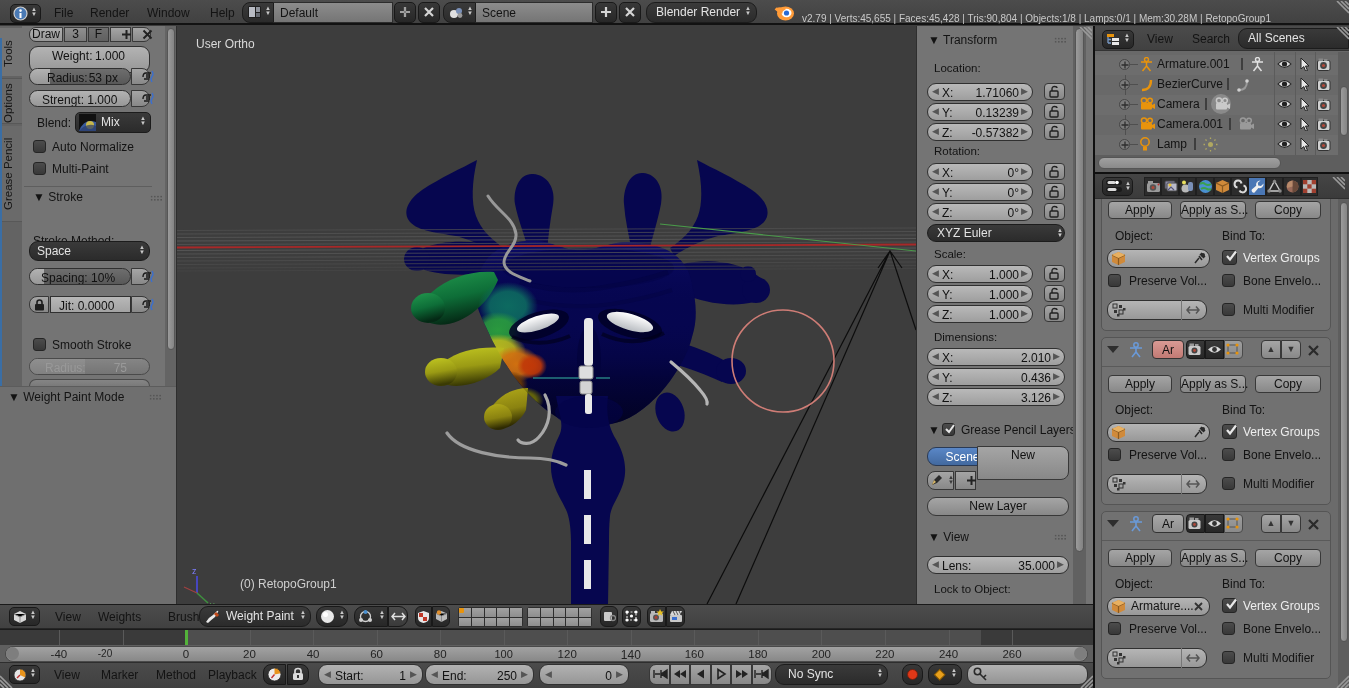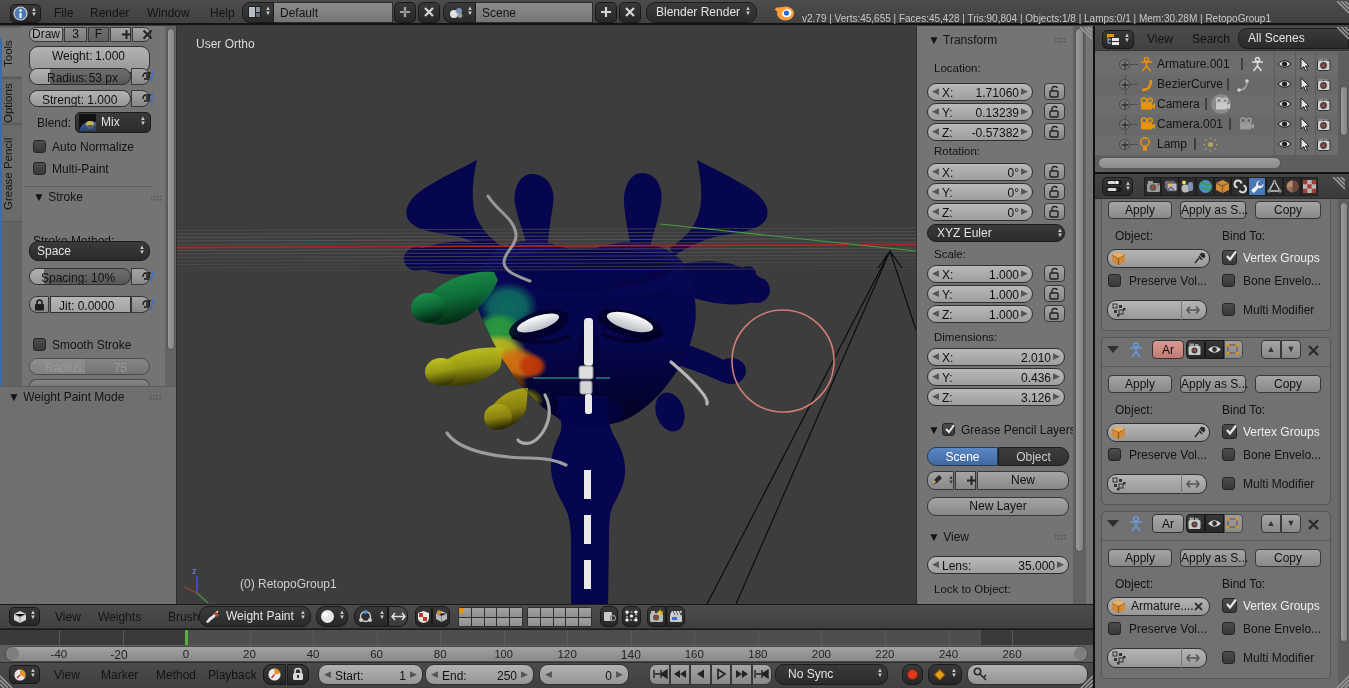--- a/index.html
+++ b/index.html
@@ -526,21 +526,21 @@
     <svg class="ab" style="left:13px;top:448px" width="13" height="13">
       <path d="M2,11 L4,6 L9,1 L12,4 L7,9 Z" fill="#2a2a2a"></path>
       <path d="M2,11 L4,6 L6,8 Z" fill="#d8b868"></path>
     </svg>
     <div class="udark" style="left:30px;top:449px;">▲<br>▼</div>
     <div class="btn" style="left:38px;top:445px;width:21px;height:19px;border-radius:0">
       <svg width="11" height="11" style="margin-top:3px">
         <path d="M5.5,1 V10 M1,5.5 H10" stroke="#222" stroke-width="2"></path>
       </svg>
     </div>
-    <div class="btn" style="left:60px;top:445px;width:92px;height:19px;border-radius:0 8px 8px 0;line-height:17px">New</div>
+    <div class="btn" style="left:60px;top:420px;width:92px;height:34px;border-radius:0 8px 8px 0;line-height:17px">New</div>
     <div class="btn" style="left:10px;top:471px;width:142px;height:19px;border-radius:9px;line-height:17px">New Layer</div>
     <div class="lbl" style="left:11px;top:504px">▼ View</div>
     <div class="grip" style="left:137px;top:508px"></div>
     <div class="pill" style="left:10px;top:530px;width:142px;height:17.5px;background:linear-gradient(#b9b9b9,#9e9e9e)">
       <span style="position:absolute;left:14px;top:2px">Lens:</span>
       <span style="position:absolute;right:13px;top:2px">35.000</span>
       <span style="position:absolute;left:4px;top:2px;color:#555;font-size:9px">◀</span>
       <span style="position:absolute;right:4px;top:2px;color:#555;font-size:9px">▶</span>
     </div>
     <div class="lbl" style="left:17px;top:557px;font-size:11.5px">Lock to Object:</div>
@@ -666,21 +666,21 @@
 <div class="ab" style="left:821.4px;top:630px;width:1px;height:15px;background:#5a5a5a"></div>
 <div class="ab" style="left:884.9px;top:630px;width:1px;height:15px;background:#5a5a5a"></div>
 <div class="ab" style="left:948.5px;top:630px;width:1px;height:15px;background:#5a5a5a"></div>
 <div class="ab" style="left:1012.0px;top:630px;width:1px;height:15px;background:#5a5a5a"></div>
 <div class="ab" style="left:185px;top:630px;width:2.5px;height:15px;background:#53b23a"></div>
 <div class="ab" style="left:0;top:645px;width:1093px;height:17px;background:#5f5f5f"></div>
 <div class="ab" style="left:5px;top:645.5px;width:1083px;height:16px;background:linear-gradient(#a2a2a2,#888);border-radius:8px;border:1px solid #4a4a4a"></div>
 <div class="ab" style="left:6px;top:647px;width:13px;height:13px;background:#7e7e7e;border-radius:50%"></div>
 <div class="ab" style="left:1074px;top:647px;width:13px;height:13px;background:#7e7e7e;border-radius:50%"></div>
 <div class="ab" style="left:38.9px;top:648px;width:40px;text-align:center;color:#242424;font-size:11.5px">-40</div>
-<div class="ab" style="left:99px;top:648px;width:40px;text-align:center;color:#242424;font-size:12px">-20</div>
+<div class="ab" style="left:85px;top:648px;width:40px;text-align:center;color:#242424;font-size:10px">-20</div>
 <div class="ab" style="left:166.0px;top:648px;width:40px;text-align:center;color:#242424;font-size:11.5px">0</div>
 <div class="ab" style="left:229.5px;top:648px;width:40px;text-align:center;color:#242424;font-size:11.5px">20</div>
 <div class="ab" style="left:293.1px;top:648px;width:40px;text-align:center;color:#242424;font-size:11.5px">40</div>
 <div class="ab" style="left:356.6px;top:648px;width:40px;text-align:center;color:#242424;font-size:11.5px">60</div>
 <div class="ab" style="left:420.2px;top:648px;width:40px;text-align:center;color:#242424;font-size:11.5px">80</div>
 <div class="ab" style="left:483.7px;top:648px;width:40px;text-align:center;color:#242424;font-size:11px">100</div>
 <div class="ab" style="left:547.2px;top:648px;width:40px;text-align:center;color:#242424;font-size:11.5px">120</div>
 <div class="ab" style="left:610.8px;top:648px;width:40px;text-align:center;color:#242424;font-size:12px">140</div>
 <div class="ab" style="left:674.3px;top:648px;width:40px;text-align:center;color:#242424;font-size:11.5px">160</div>
 <div class="ab" style="left:737.9px;top:648px;width:40px;text-align:center;color:#242424;font-size:11.5px">180</div>

